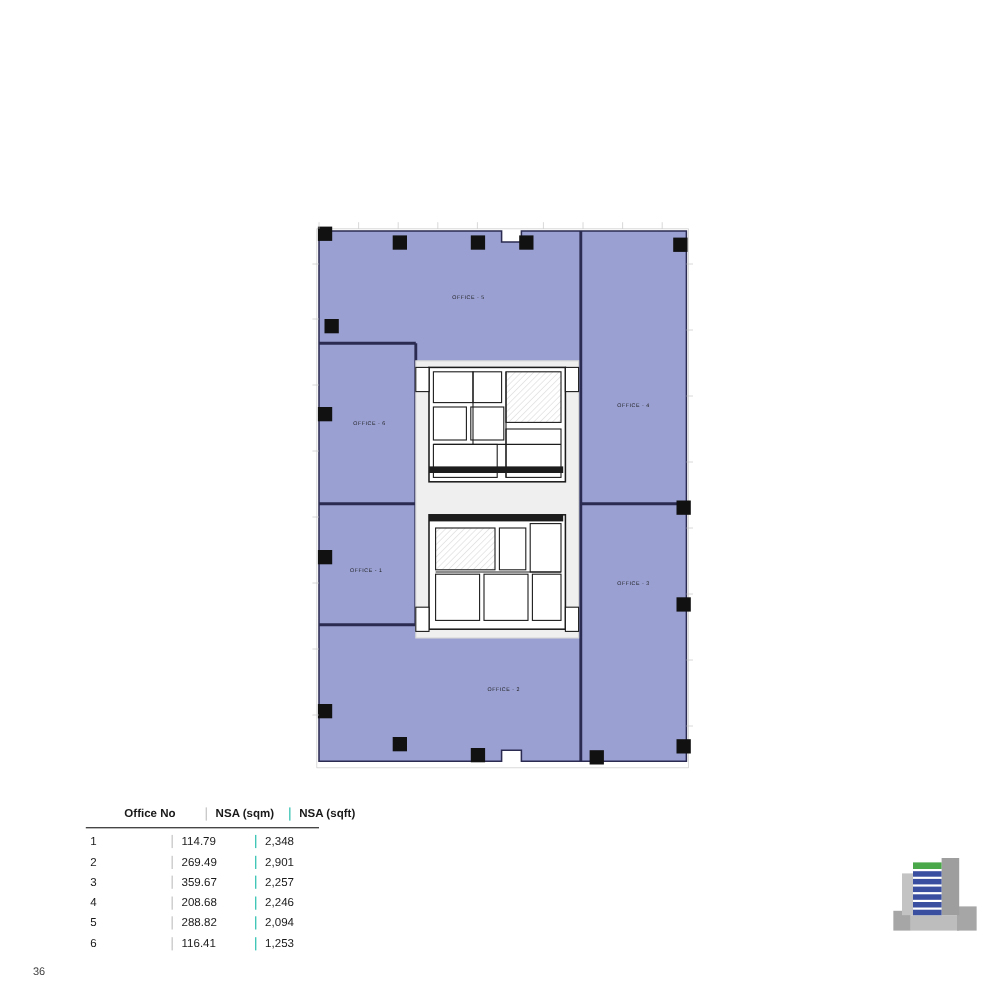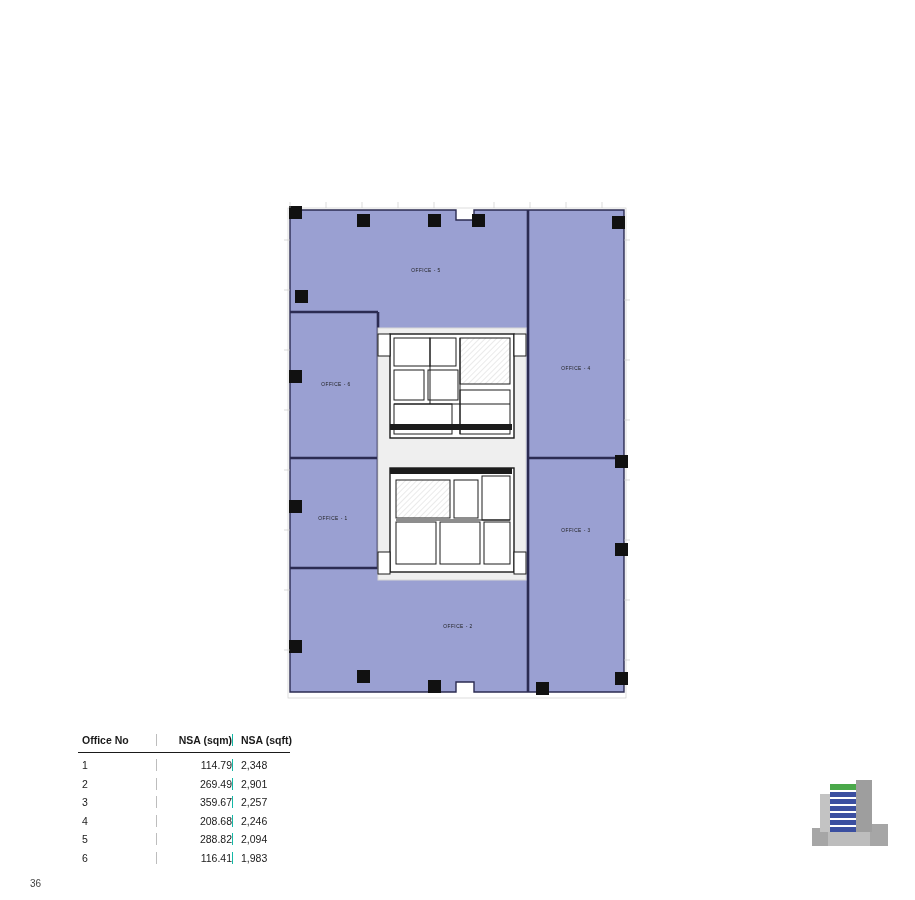--- a/index.html
+++ b/index.html
@@ -68,23 +68,24 @@
     color: #1a1a1a;
   }
   .table .row {
     display: flex;
     align-items: center;
     height: 18.5px;
   }
   .table .row.head {
     font-weight: bold;
     height: 20px;
+    margin-left: 31px;
   }
   .table .c0 { width: 78px; padding-left: 4px; box-sizing: border-box; }
-  .table .c1 { width: 76px; padding-left: 8px; box-sizing: border-box; border-left: 1px solid #bdbdbd; text-align: right; }
+  .table .c1 { width: 76px; padding-left: 8px; box-sizing: border-box; border-left: 1px solid #bdbdbd; }
   .table .c2 { width: 80px; padding-left: 8px; box-sizing: border-box; border-left: 1px solid #14b8a6; }
   .table .hr {
     height: 1px;
     background: #1a1a1a;
     width: 212px;
     margin: 2px 0 3px 0;
   }
 
   
   .page-num {
@@ -271,21 +272,21 @@
     <div class="c2">2,246</div>
   </div>
   <div class="row">
     <div class="c0">5</div>
     <div class="c1">288.82</div>
     <div class="c2">2,094</div>
   </div>
   <div class="row">
     <div class="c0">6</div>
     <div class="c1">116.41</div>
-    <div class="c2">1,983</div>
+    <div class="c2">1,253</div>
   </div>
 </div>
 
 <div class="key-fig">
 <svg width="76" height="78" viewBox="0 0 76 78" xmlns="http://www.w3.org/2000/svg">
 
   <rect x="0" y="56" width="16" height="18" fill="#a6a6a6"></rect>
   <rect x="16" y="60" width="44" height="14" fill="#bdbdbd"></rect>
   <rect x="58" y="52" width="18" height="22" fill="#a6a6a6"></rect>
   <rect x="44" y="8" width="16" height="52" fill="#9e9e9e"></rect>

